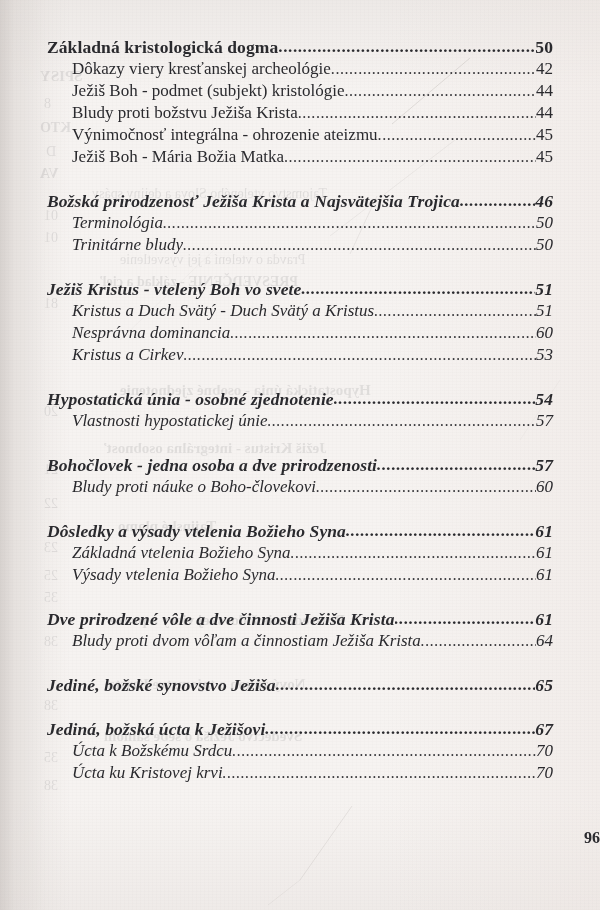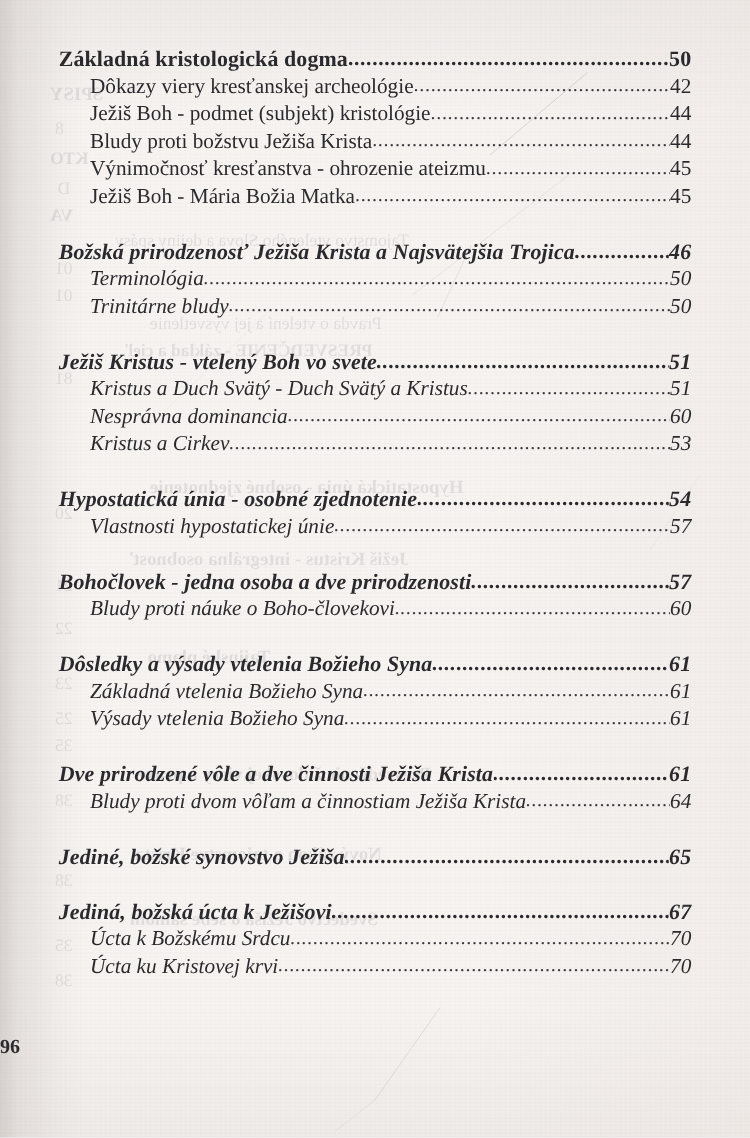--- a/index.html
+++ b/index.html
@@ -148,21 +148,21 @@
     letter-spacing: 0.55px;
     opacity: 0.92;
   }
 
   
   #folio {
     position: absolute;
     left: 0;
     right: 0;
     top: 829px;
-    text-align: left;
+    text-align: right;
     font-weight: bold;
     font-size: 16px;
     color: #2b2b2f;
   }
 </style>
 </head>
 <body>
 
 <div id="page">
 
@@ -224,21 +224,21 @@
           <span class="title">Ježiš Boh - podmet (subjekt) kristológie</span>
           <span class="leader">.......................................................................................................................</span>
           <span class="pageno">44</span>
         </div>
         <div class="entry sub">
           <span class="title">Bludy proti božstvu Ježiša Krista</span>
           <span class="leader">.......................................................................................................................</span>
           <span class="pageno">44</span>
         </div>
         <div class="entry sub">
-          <span class="title">Výnimočnosť kresťanstva - ohrozenie ateizmu</span>
+          <span class="title">Výnimočnosť integrálna - ohrozenie ateizmu</span>
           <span class="leader">.......................................................................................................................</span>
           <span class="pageno">45</span>
         </div>
         <div class="entry sub">
           <span class="title">Ježiš Boh - Mária Božia Matka</span>
           <span class="leader">.......................................................................................................................</span>
           <span class="pageno">45</span>
         </div>
       </div>
       <div class="section">

